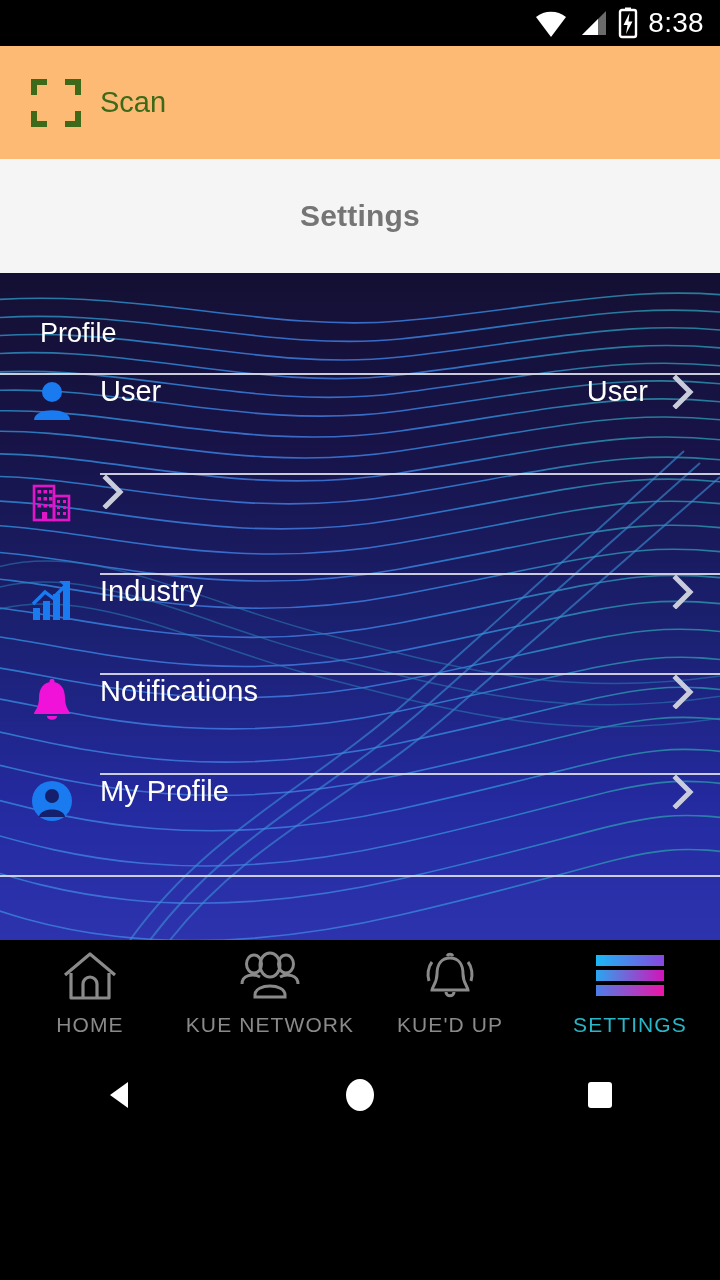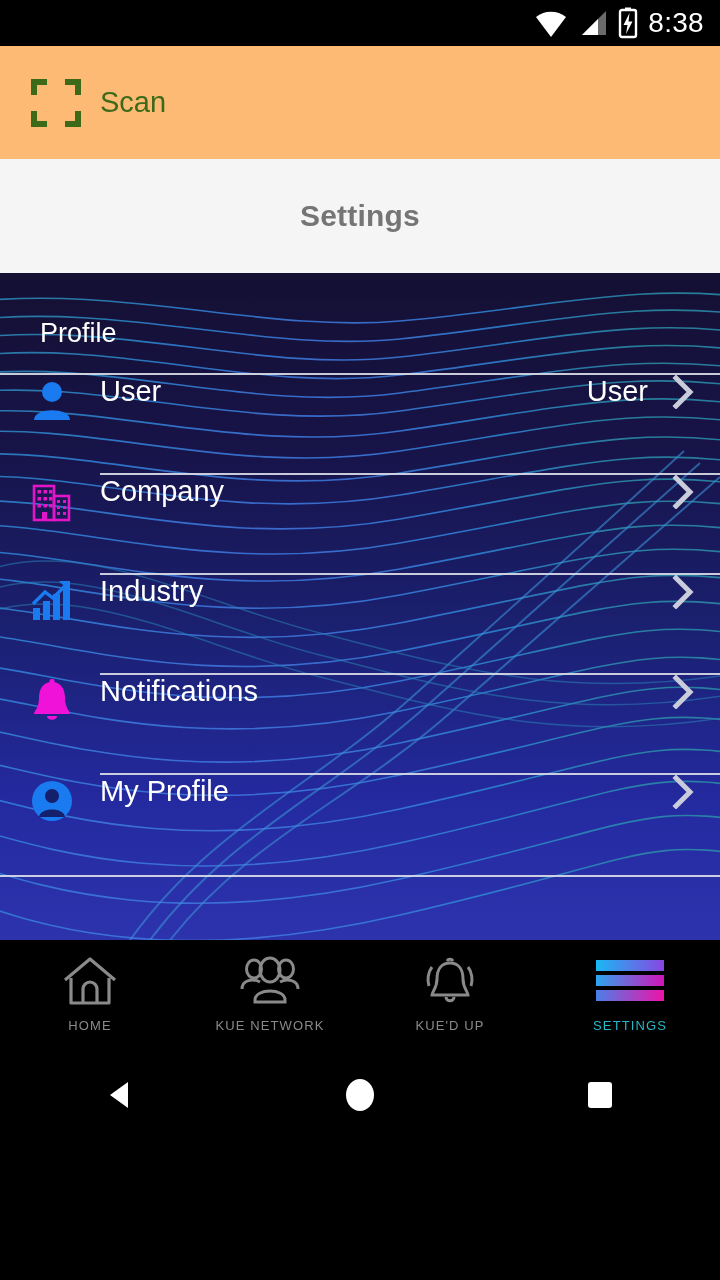--- a/index.html
+++ b/index.html
@@ -62,21 +62,21 @@
 
   
   .bottomnav{
     height:110px; background:#000; display:flex; align-items:center;
   }
   .nav-item{
     flex:1; height:100%; display:flex; flex-direction:column;
     align-items:center; justify-content:center; gap:12px;
   }
   .nav-ic{ height:48px; display:flex; align-items:flex-end; }
-  .nav-lbl{ font-size:13px; letter-spacing:1.1px; color:#8a8a8a; }
+  .nav-lbl{ font-size:21px; letter-spacing:1.1px; color:#8a8a8a; }
   .nav-item.active .nav-lbl{ color:#29b6c8; }
 
   
   .androidbar{
     height:90px; background:#000; display:flex; align-items:center;
     justify-content:space-around;
   }
   .ab-btn{ width:90px; height:90px; display:flex; align-items:center; justify-content:center; }
 </style>
 </head>
@@ -212,21 +212,20 @@
               <rect x="13" y="34" width="5" height="8"></rect>
               <rect x="28" y="22" width="3" height="3"></rect>
                 <rect x="34" y="22" width="3" height="3"></rect>
               <rect x="28" y="28" width="3" height="3"></rect>
                 <rect x="34" y="28" width="3" height="3"></rect>
               <rect x="28" y="34" width="3" height="3"></rect>
                 <rect x="34" y="34" width="3" height="3"></rect>
             </g>
           </svg>
         </span>
-        <span class="lbl">Company</span>
         <span class="val"></span>
         <svg class="chev" viewBox="0 0 26 34">
           <path d="M6 3 L20 17 L6 31" fill="none" stroke="#c9ccdb" stroke-width="5" stroke-linecap="square"></path>
         </svg>
         <div class="rowrule"></div>
       </div>
 
       <div class="row">
         <span class="ic">
           <svg width="46" height="46" viewBox="0 0 46 46">

